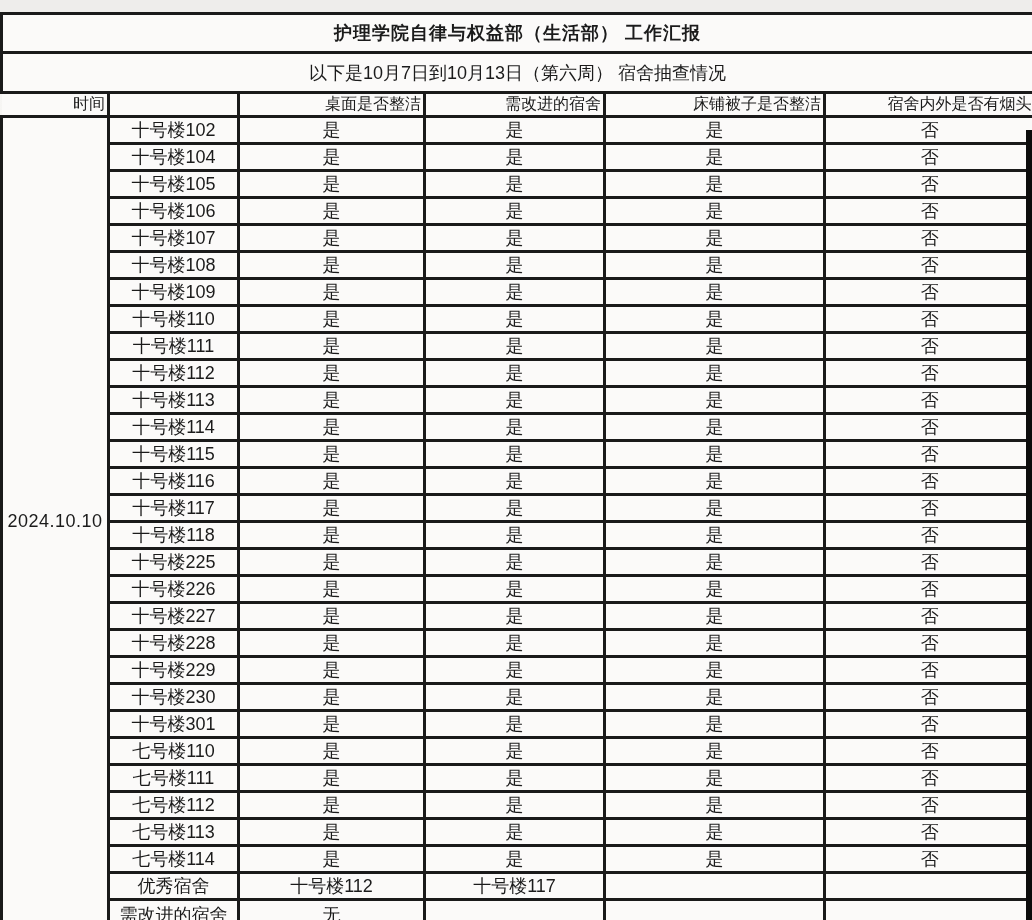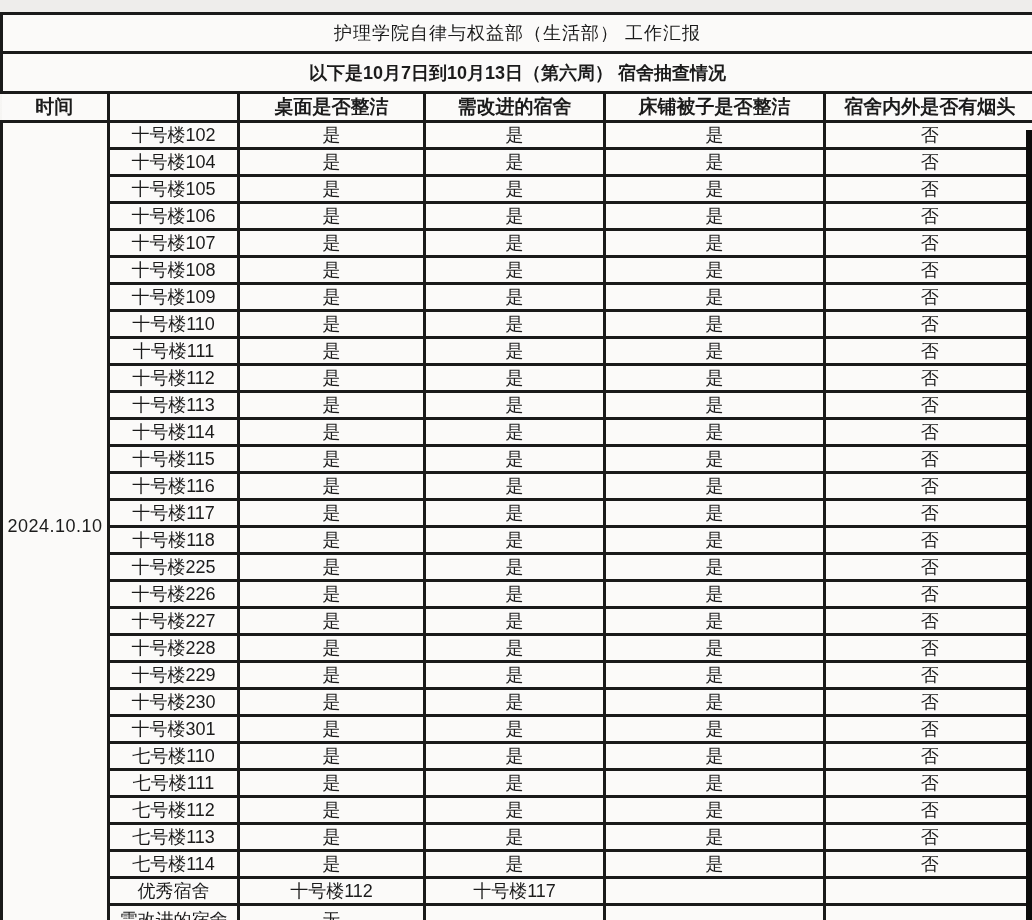--- a/index.html
+++ b/index.html
@@ -27,36 +27,37 @@
     text-align: center;
     vertical-align: middle;
     white-space: nowrap;
     overflow: hidden;
     padding: 0 2px;
     font-size: 18px;
   }
   td.title-cell {
     height: 36px;
     font-size: 21px;
-    font-weight: 400;
+    font-weight: 700;
     letter-spacing: 1px;
     border-left: none; border-right: none;
     border-bottom-width: 5px;
   }
   td.subtitle-cell {
     height: 37px;
     font-size: 19px;
-    font-weight: 700;
+    font-weight: 400;
     border-left: none; border-right: none;
     border-bottom-width: 5px;
   }
   tr.header-row td {
     height: 20px;
-    font-size: 19px;
-    font-weight: 700;
+    font-size: 16px;
+    font-weight: 400;
+    text-align: right;
   }
   tr.header-row td:first-child { border-left: none; }
   tr.header-row td:last-child  { border-right: none; margin-top: 30px; }
   tr.data-row td { height: 24px; }
   tr.data-row td:last-child { border-right: none; }
   td.date-cell {
     border-left: none;
     font-size: 19px;
     letter-spacing: 0.5px;
     background: #faf9f8;

